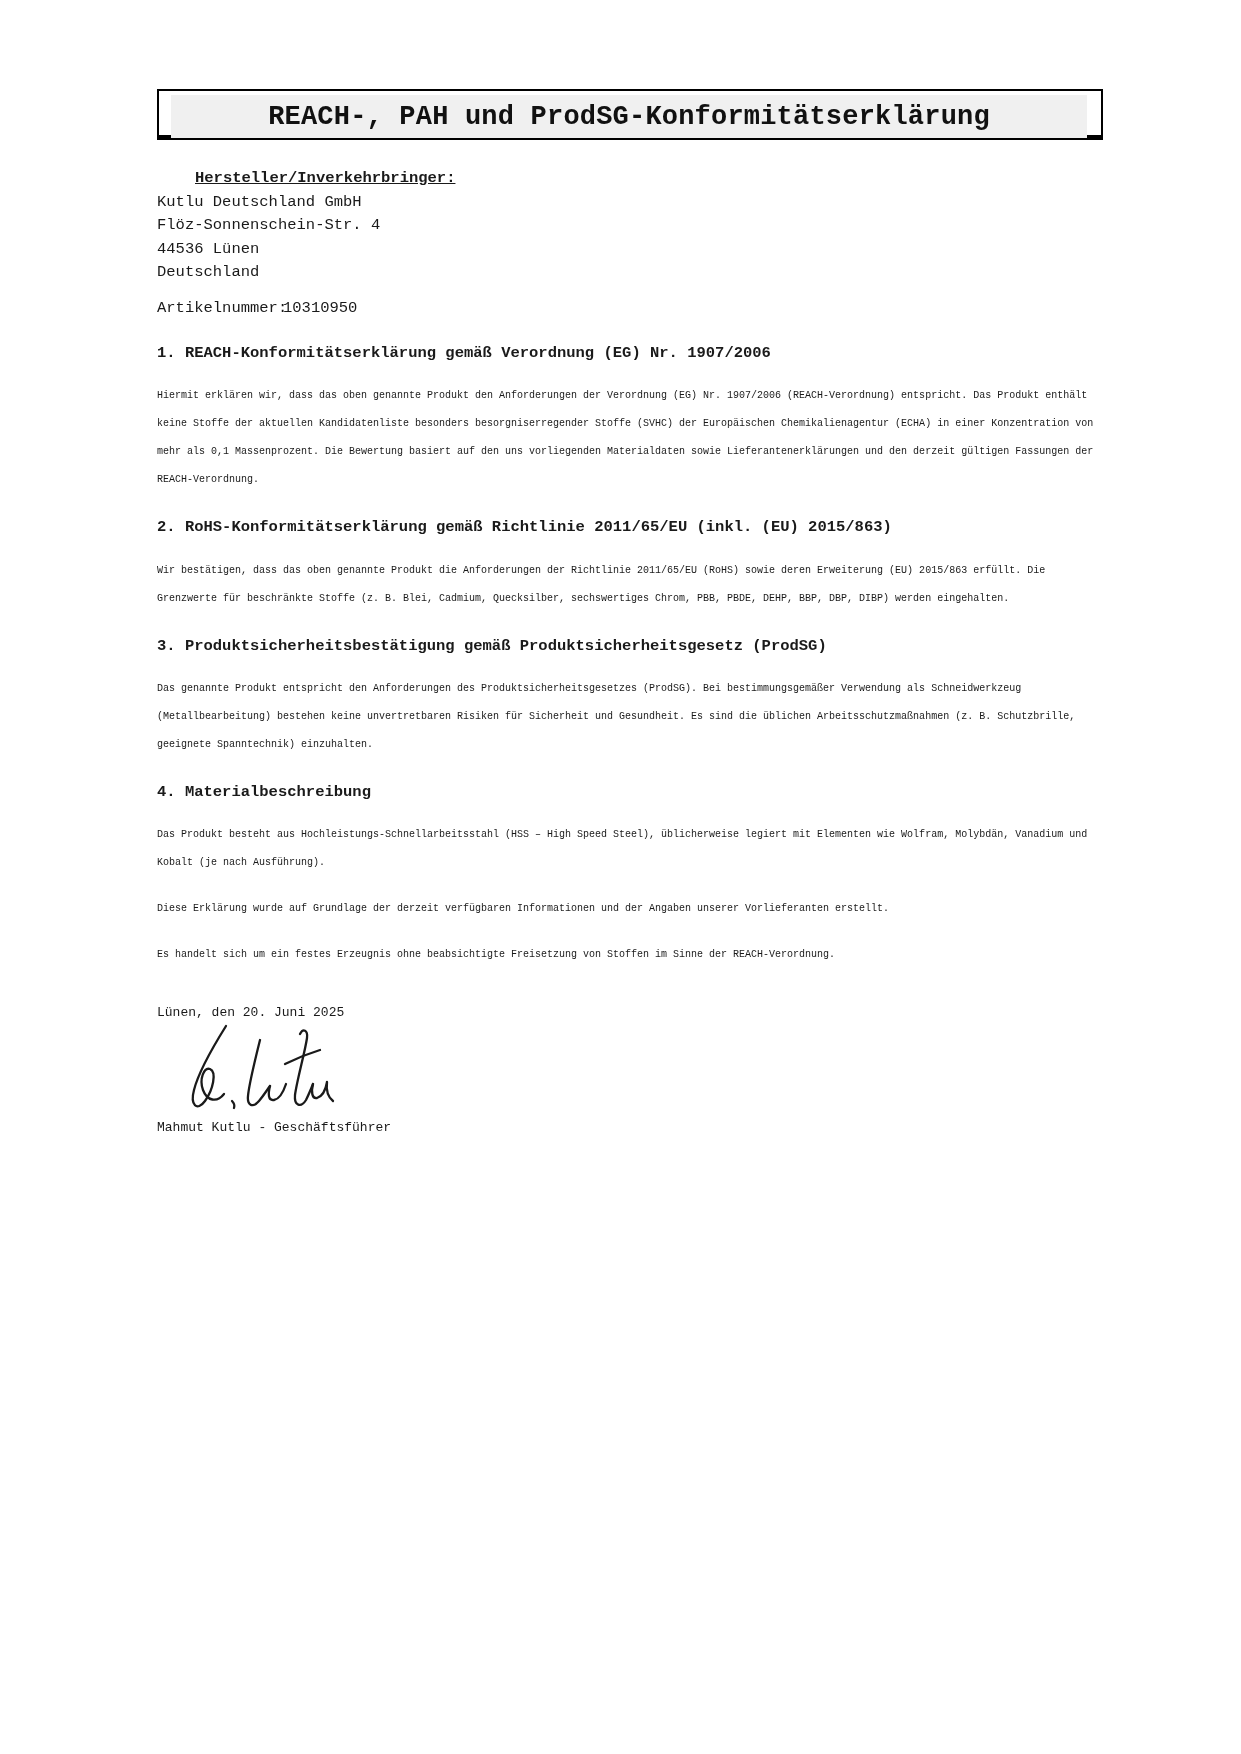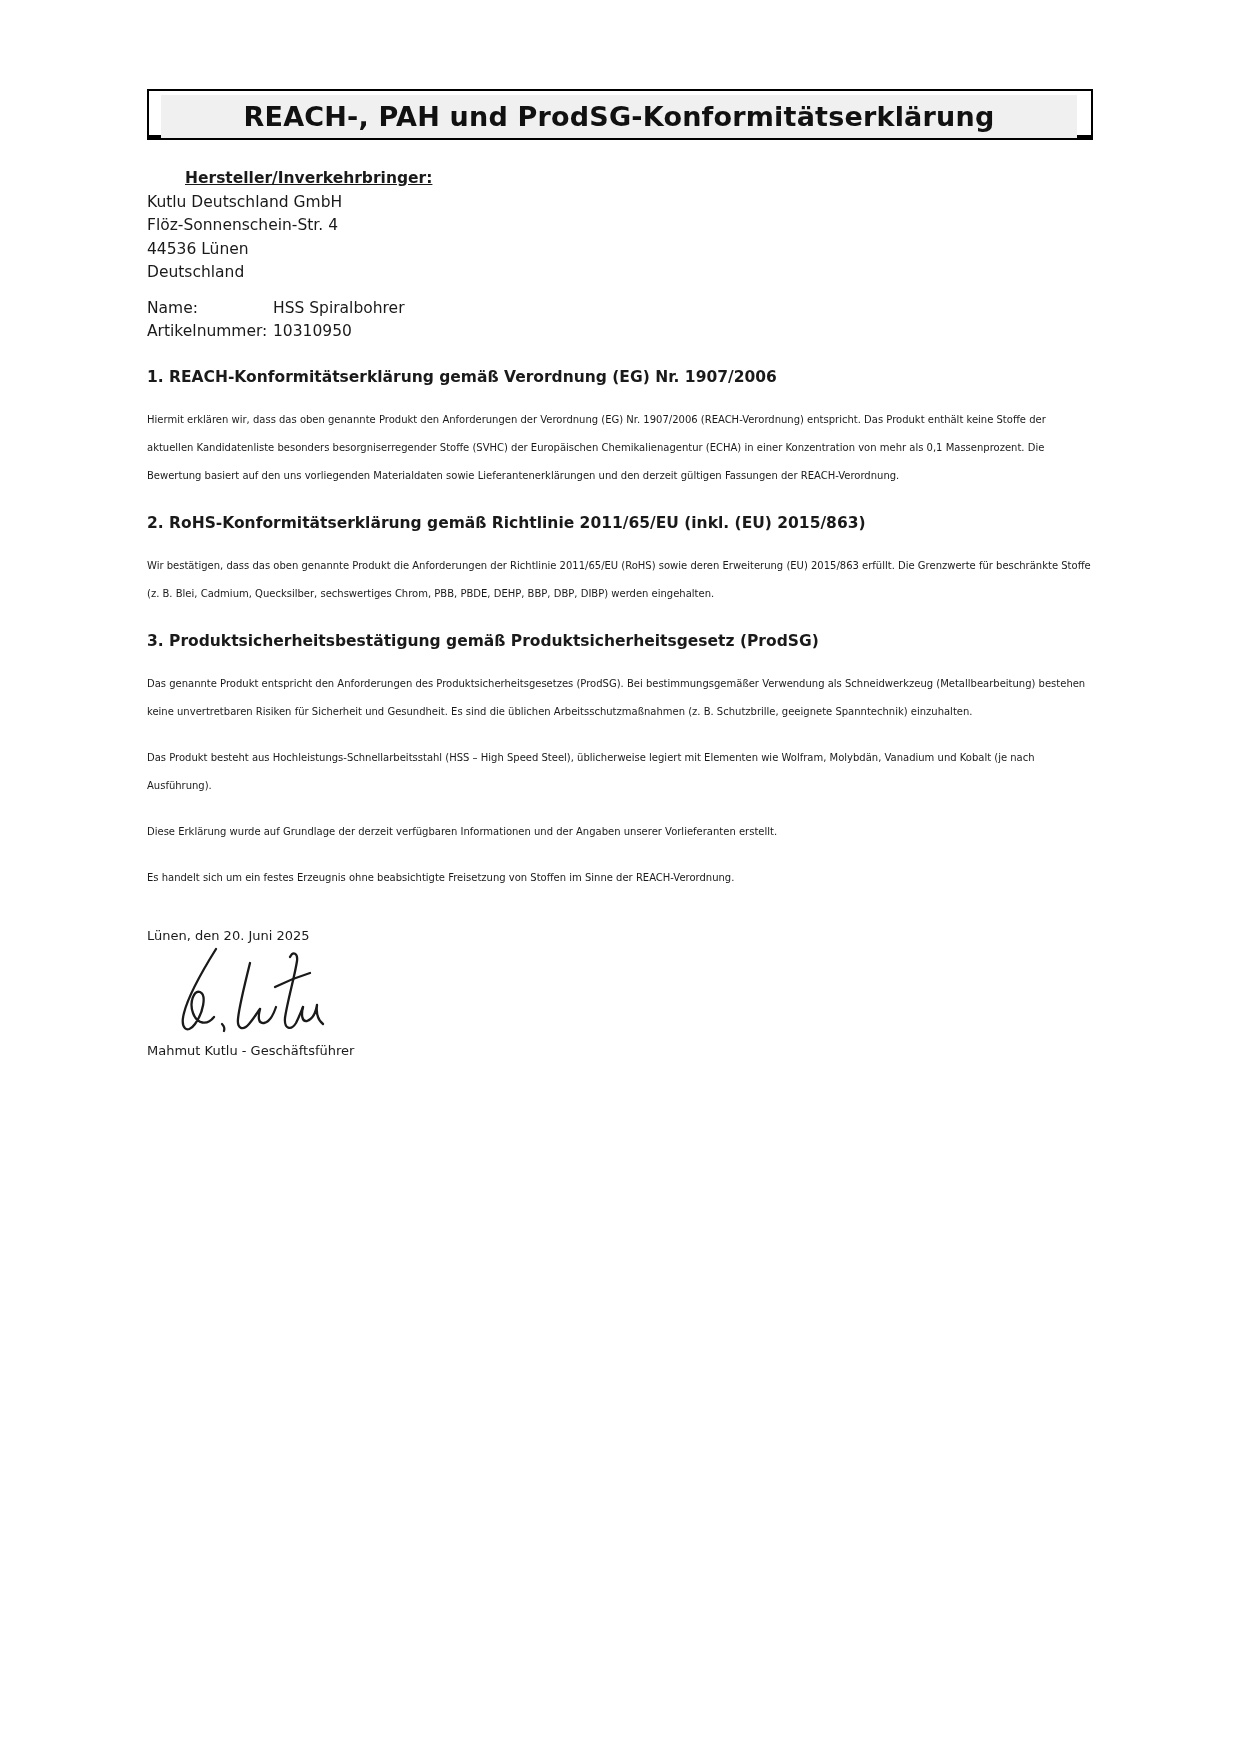--- a/index.html
+++ b/index.html
@@ -11,23 +11,24 @@
     position: relative;
     width: 1241px;
     height: 1754px;
     background: #ffffff;
     font-family: "DejaVu Sans", "Liberation Sans", sans-serif;
     color: #1a1a1a;
     overflow: hidden;
   }
   .content {
     position: absolute;
-    left: 147px;
+    left: 157px;
     top: 89px;
     width: 946px;
+    font-family: Liberation Mono, monospace;
   }
 
   
   .title-box {
     position: relative;
     height: 51px;
   }
   .title-border {
     position: absolute;
     inset: 0;
@@ -121,24 +122,20 @@
     <div class="manufacturer">
       <div class="mf-heading">Hersteller/Inverkehrbringer:</div>
       <div>Kutlu Deutschland GmbH</div>
       <div>Flöz-Sonnenschein-Str. 4</div>
       <div>44536 Lünen</div>
       <div>Deutschland</div>
     </div>
 
     <div class="product">
       <div class="prod-row">
-        <span class="prod-label">Name:</span>
-        <span>HSS Spiralbohrer</span>
-      </div>
-      <div class="prod-row">
         <span class="prod-label">Artikelnummer:</span>
         <span>10310950</span>
       </div>
     </div>
 
     <div class="sections">
 
       <section>
         <h2 class="first">1. REACH-Konformitätserklärung gemäß Verordnung (EG) Nr. 1907/2006</h2>
         <p>Hiermit erklären wir, dass das oben genannte Produkt den Anforderungen der Verordnung (EG) Nr. 1907/2006 (REACH-Verordnung) entspricht. Das Produkt enthält keine Stoffe der aktuellen Kandidatenliste besonders besorgniserregender Stoffe (SVHC) der Europäischen Chemikalienagentur (ECHA) in einer Konzentration von mehr als 0,1 Massenprozent. Die Bewertung basiert auf den uns vorliegenden Materialdaten sowie Lieferantenerklärungen und den derzeit gültigen Fassungen der REACH-Verordnung.</p>
@@ -148,20 +145,21 @@
         <h2>2. RoHS-Konformitätserklärung gemäß Richtlinie 2011/65/EU (inkl. (EU) 2015/863)</h2>
         <p>Wir bestätigen, dass das oben genannte Produkt die Anforderungen der Richtlinie 2011/65/EU (RoHS) sowie deren Erweiterung (EU) 2015/863 erfüllt. Die Grenzwerte für beschränkte Stoffe (z. B. Blei, Cadmium, Quecksilber, sechswertiges Chrom, PBB, PBDE, DEHP, BBP, DBP, DIBP) werden eingehalten.</p>
       </section>
 
       <section>
         <h2>3. Produktsicherheitsbestätigung gemäß Produktsicherheitsgesetz (ProdSG)</h2>
         <p>Das genannte Produkt entspricht den Anforderungen des Produktsicherheitsgesetzes (ProdSG). Bei bestimmungsgemäßer Verwendung als Schneidwerkzeug (Metallbearbeitung) bestehen keine unvertretbaren Risiken für Sicherheit und Gesundheit. Es sind die üblichen Arbeitsschutzmaßnahmen (z. B. Schutzbrille, geeignete Spanntechnik) einzuhalten.</p>
       </section>
 
       <section>
+        <h2>4. Materialbeschreibung</h2>
         <p>Das Produkt besteht aus Hochleistungs-Schnellarbeitsstahl (HSS – High Speed Steel), üblicherweise legiert mit Elementen wie Wolfram, Molybdän, Vanadium und Kobalt (je nach Ausführung).</p>
         <p>Diese Erklärung wurde auf Grundlage der derzeit verfügbaren Informationen und der Angaben unserer Vorlieferanten erstellt.</p>
         <p>Es handelt sich um ein festes Erzeugnis ohne beabsichtigte Freisetzung von Stoffen im Sinne der REACH-Verordnung.</p>
       </section>
     </div>
 
     <div class="sig-block">
       <div class="sig-date">Lünen, den 20. Juni 2025</div>
 
       <svg class="sig-svg" width="162" height="88" viewBox="0 0 162 88" fill="none" stroke="#1a1a1a" stroke-width="2.3" stroke-linecap="round" stroke-linejoin="round">

